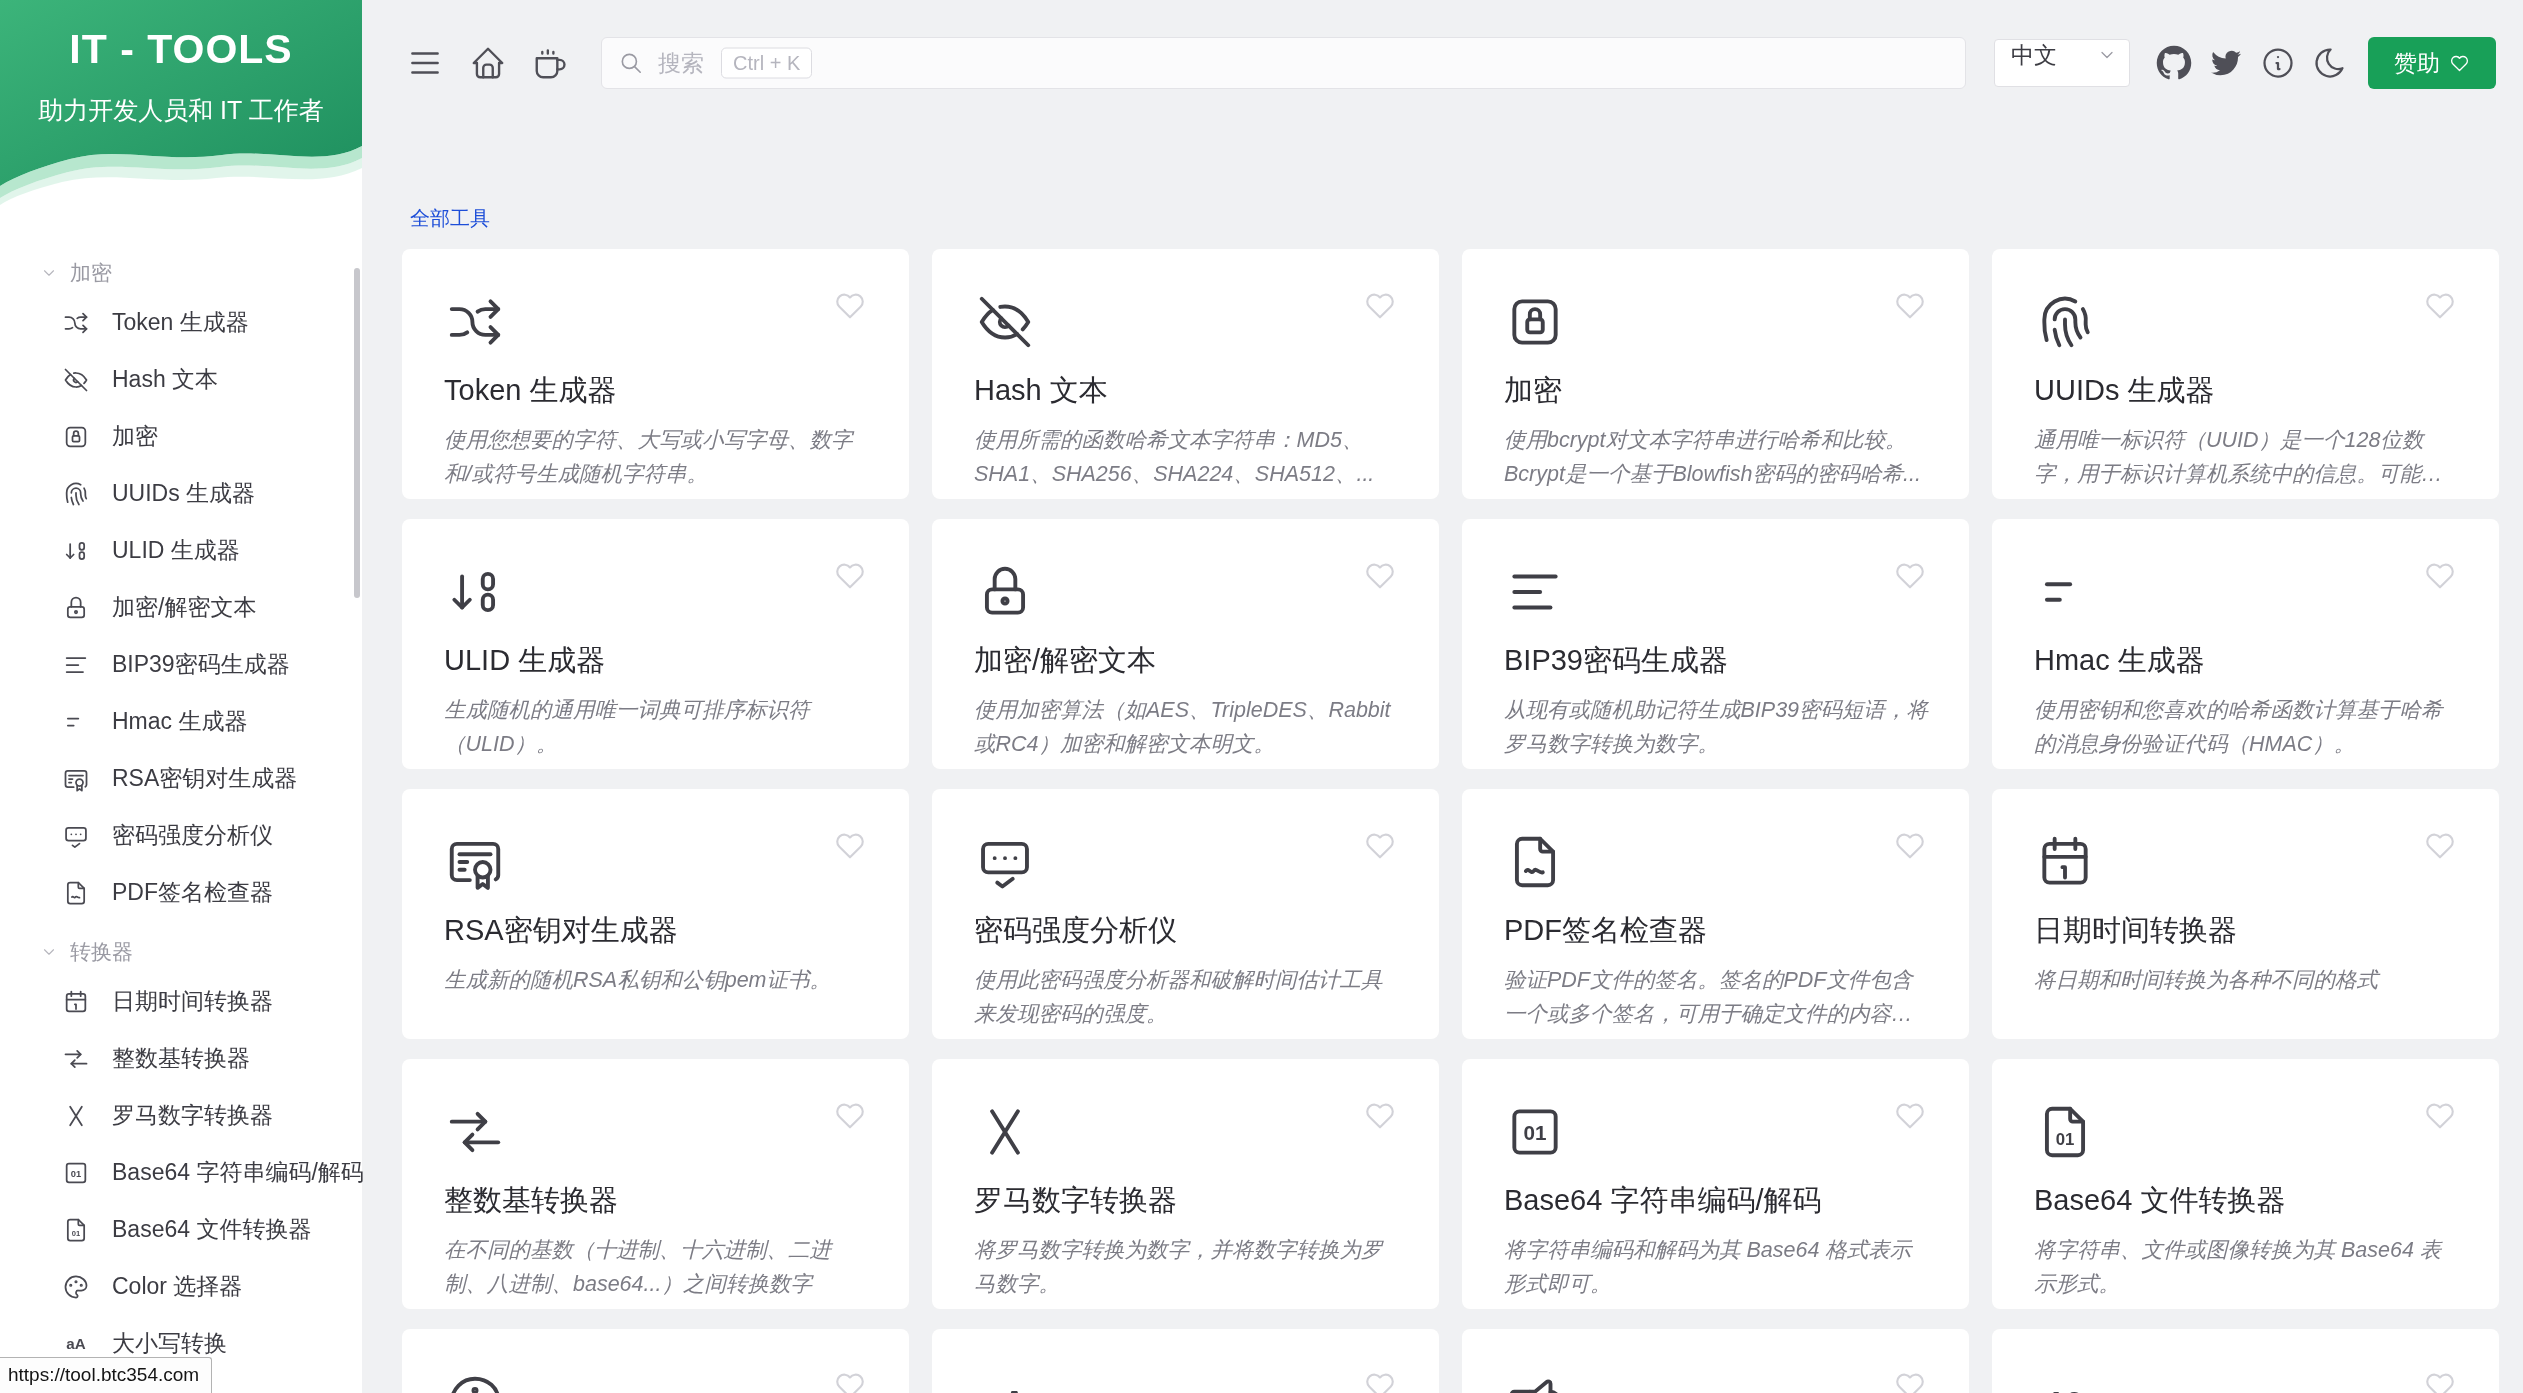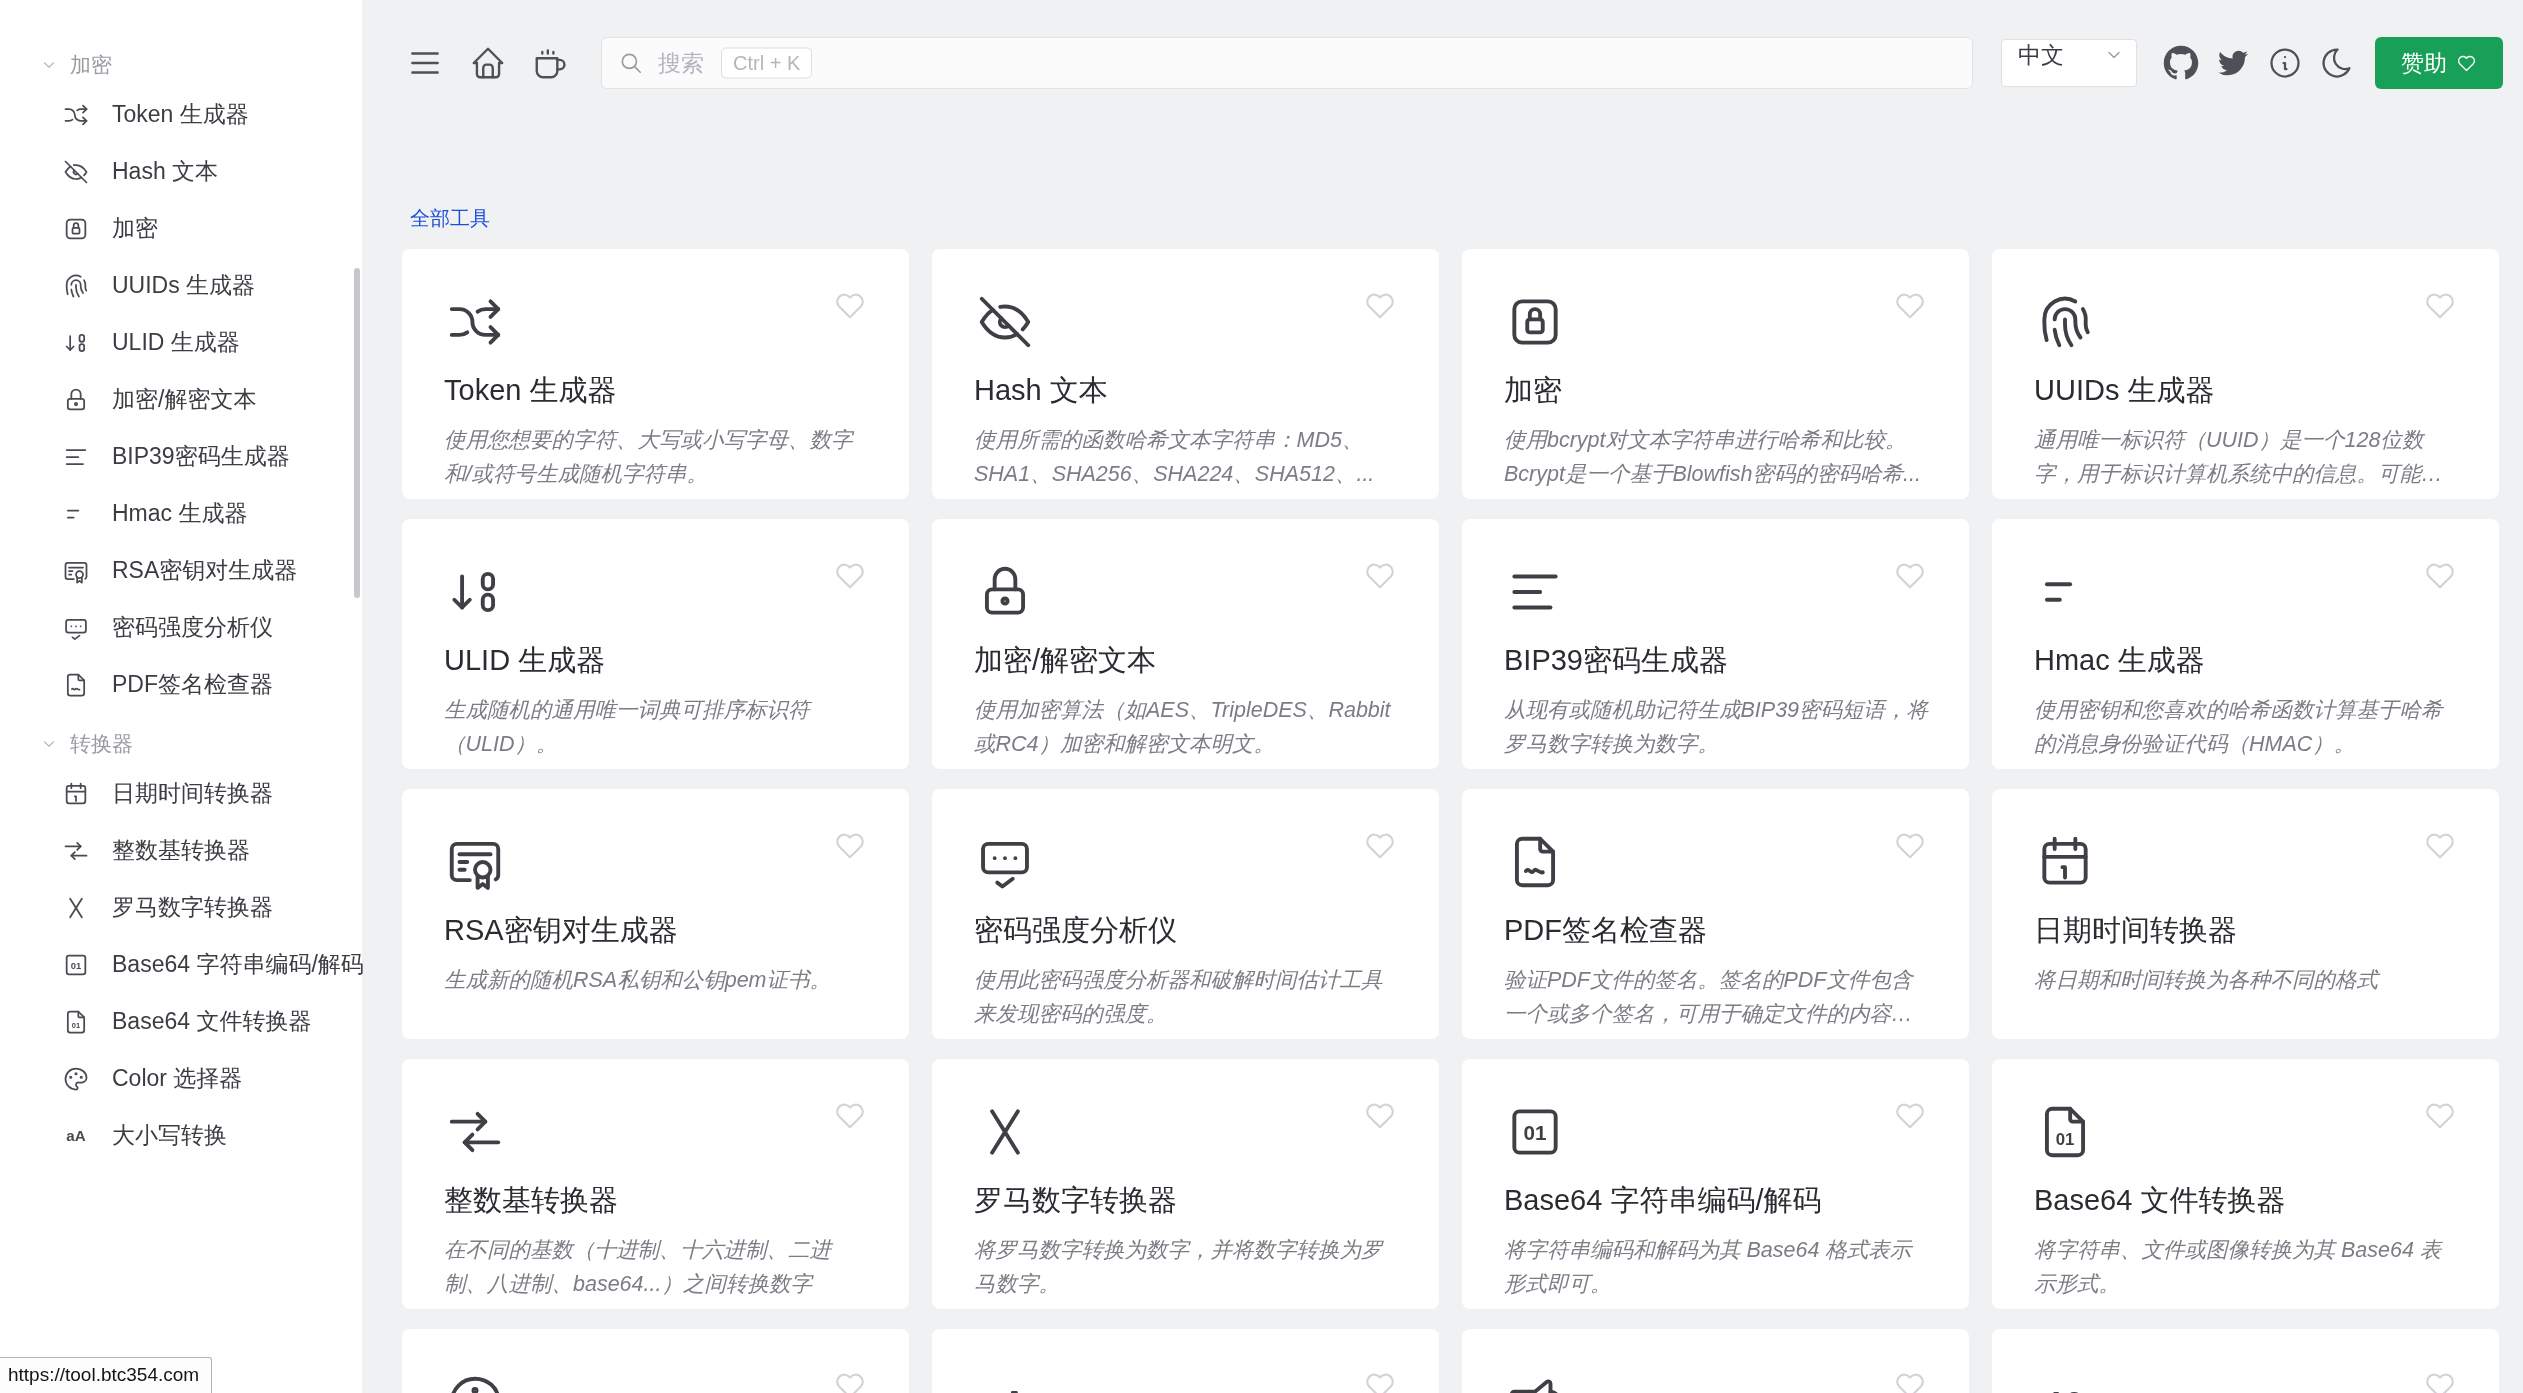--- a/index.html
+++ b/index.html
@@ -19,21 +19,21 @@
   .sidebar-nav{padding-top:44px;}
   .nav-section{margin-bottom:10px;}
   .section-header{display:flex;align-items:center;gap:12px;height:42px;padding-left:40px;color:#9a9aa3;font-size:21px;cursor:pointer;}
   .section-header svg{color:#b6b6bd;}
   .nav-item{display:flex;align-items:center;gap:22px;height:57px;padding-left:62px;font-size:23px;color:#3c3c43;cursor:pointer;white-space:nowrap;}
   .nav-item svg{color:#4a4a52;flex:none;}
   .sidebar-scrollbar{position:absolute;right:2px;top:268px;width:6px;height:330px;background:#c7c7cc;border-radius:3px;cursor:pointer;}
   
   .statusbar{position:fixed;left:0;bottom:0;z-index:20;background:#fdfdfd;border:1px solid #b3b3b3;border-left:none;border-bottom:none;padding:6px 12px 7px 8px;font-size:19px;color:#141414;border-top-right-radius:3px;}
   
-  .topbar{position:absolute;left:362px;top:0;right:9px;height:126px;display:flex;align-items:center;padding:0 11px 0 44px;box-sizing:border-box;}
+  .topbar{position:absolute;left:362px;top:0;right:16px;height:126px;display:flex;align-items:center;padding:0 11px 0 44px;box-sizing:border-box;}
   .tb-icon{width:38px;height:38px;color:#4f4f57;margin-right:25px;cursor:pointer;flex:none;}
   .tb-icon.sm{width:36px;height:36px;margin:0 8px;}
   .searchbar{position:relative;flex:1;height:50px;margin:0 28px 0 6px;background:#fbfbfc;border:1px solid #e3e3e7;border-radius:6px;}
   .searchbar input{position:absolute;inset:0;width:100%;height:100%;border:none;outline:none;background:transparent;box-sizing:border-box;padding:0 140px 0 56px;font-size:23px;color:#3c3c43;font-family:inherit;}
   .searchbar input::placeholder{color:#b5b5be;}
   .search-ic{position:absolute;left:16px;top:50%;transform:translateY(-50%);width:26px;height:26px;color:#9a9aa3;pointer-events:none;}
   .kbd{position:absolute;left:119px;top:50%;transform:translateY(-50%);border:1px solid #dcdce1;border-radius:5px;background:#fff;color:#b5b5be;font-size:20px;padding:3px 11px;pointer-events:none;}
   .lang-select{width:136px;height:48px;box-sizing:border-box;background:#fff;border:1px solid #e0e0e4;border-radius:4px;display:flex;align-items:center;justify-content:space-between;padding:0 12px 16px 16px;font-size:23px;color:#3c3c43;cursor:pointer;margin-right:18px;flex:none;}
   .lang-select svg{color:#9a9aa3;}
   .sponsor{margin-left:12px;flex:none;width:128px;height:52px;border:none;border-radius:6px;background:#18a058;color:#fff;font-size:23px;font-family:inherit;display:flex;align-items:center;justify-content:center;gap:9px;cursor:pointer;}
@@ -44,20 +44,35 @@
   .card{position:relative;box-sizing:border-box;width:507px;height:250px;background:#fff;border-radius:8px;padding:42px 40px 0 42px;cursor:pointer;}
   .card-icon svg{color:#3f3f46;}
   .card-heart{position:absolute;top:40px;right:42px;width:34px;height:34px;color:#d2d2d8;cursor:pointer;}
   .card-title{margin-top:18px;font-size:29px;font-weight:500;color:#2b2b31;white-space:nowrap;overflow:hidden;}
   .card-desc{margin-top:13px;font-size:21.5px;line-height:1.58;color:#7c7c85;display:-webkit-box;-webkit-line-clamp:2;-webkit-box-orient:vertical;overflow:hidden;font-style:italic;}
 </style>
 </head>
 <body>
 
 <div class="sidebar">
+  <div class="sidebar-header">
+    <svg class="waves" viewBox="0 0 362 208" preserveAspectRatio="none">
+      <defs>
+        <linearGradient id="hg" x1="0" y1="0" x2="1" y2="1">
+          <stop offset="0" stop-color="#3cb47a"></stop>
+          <stop offset="1" stop-color="#1e8f5e"></stop>
+        </linearGradient>
+      </defs>
+      <path d="M0 0 H362 V146 C322 168 270 148 222 155 C162 163 118 146 70 159 C40 167 16 176 0 186 Z" fill="url(#hg)"></path>
+      <path d="M0 186 C16 176 40 167 70 159 C118 146 162 163 222 155 C270 148 322 168 362 146 V158 C322 180 268 160 220 167 C160 175 118 159 68 172 C38 180 14 189 0 198 Z" fill="#7bd3a6" opacity="0.55"></path>
+      <path d="M0 198 C14 189 38 180 68 172 C118 159 160 175 220 167 C268 160 322 180 362 158 V168 C318 190 266 172 216 178 C158 185 112 170 62 182 C34 189 12 197 0 205 Z" fill="#a9e2c6" opacity="0.35"></path>
+    </svg>
+    <div class="app-title">IT - TOOLS</div>
+    <div class="app-subtitle">助力开发人员和 IT 工作者</div>
+  </div>
   <nav class="sidebar-nav">
       <div class="nav-section">
         <div class="section-header">
           <svg viewBox="0 0 24 24" fill="none" stroke="currentColor" stroke-width="1.5" stroke-linecap="round" stroke-linejoin="round" style="width:18px;height:18px">
             <path d="M6 9l6 6l6 -6"></path>
           </svg>
           <span>加密</span>
         </div>
         <div class="nav-item">
           <svg viewBox="0 0 24 24" fill="none" stroke="currentColor" stroke-width="1.5" stroke-linecap="round" stroke-linejoin="round" style="width:28px;height:28px">

